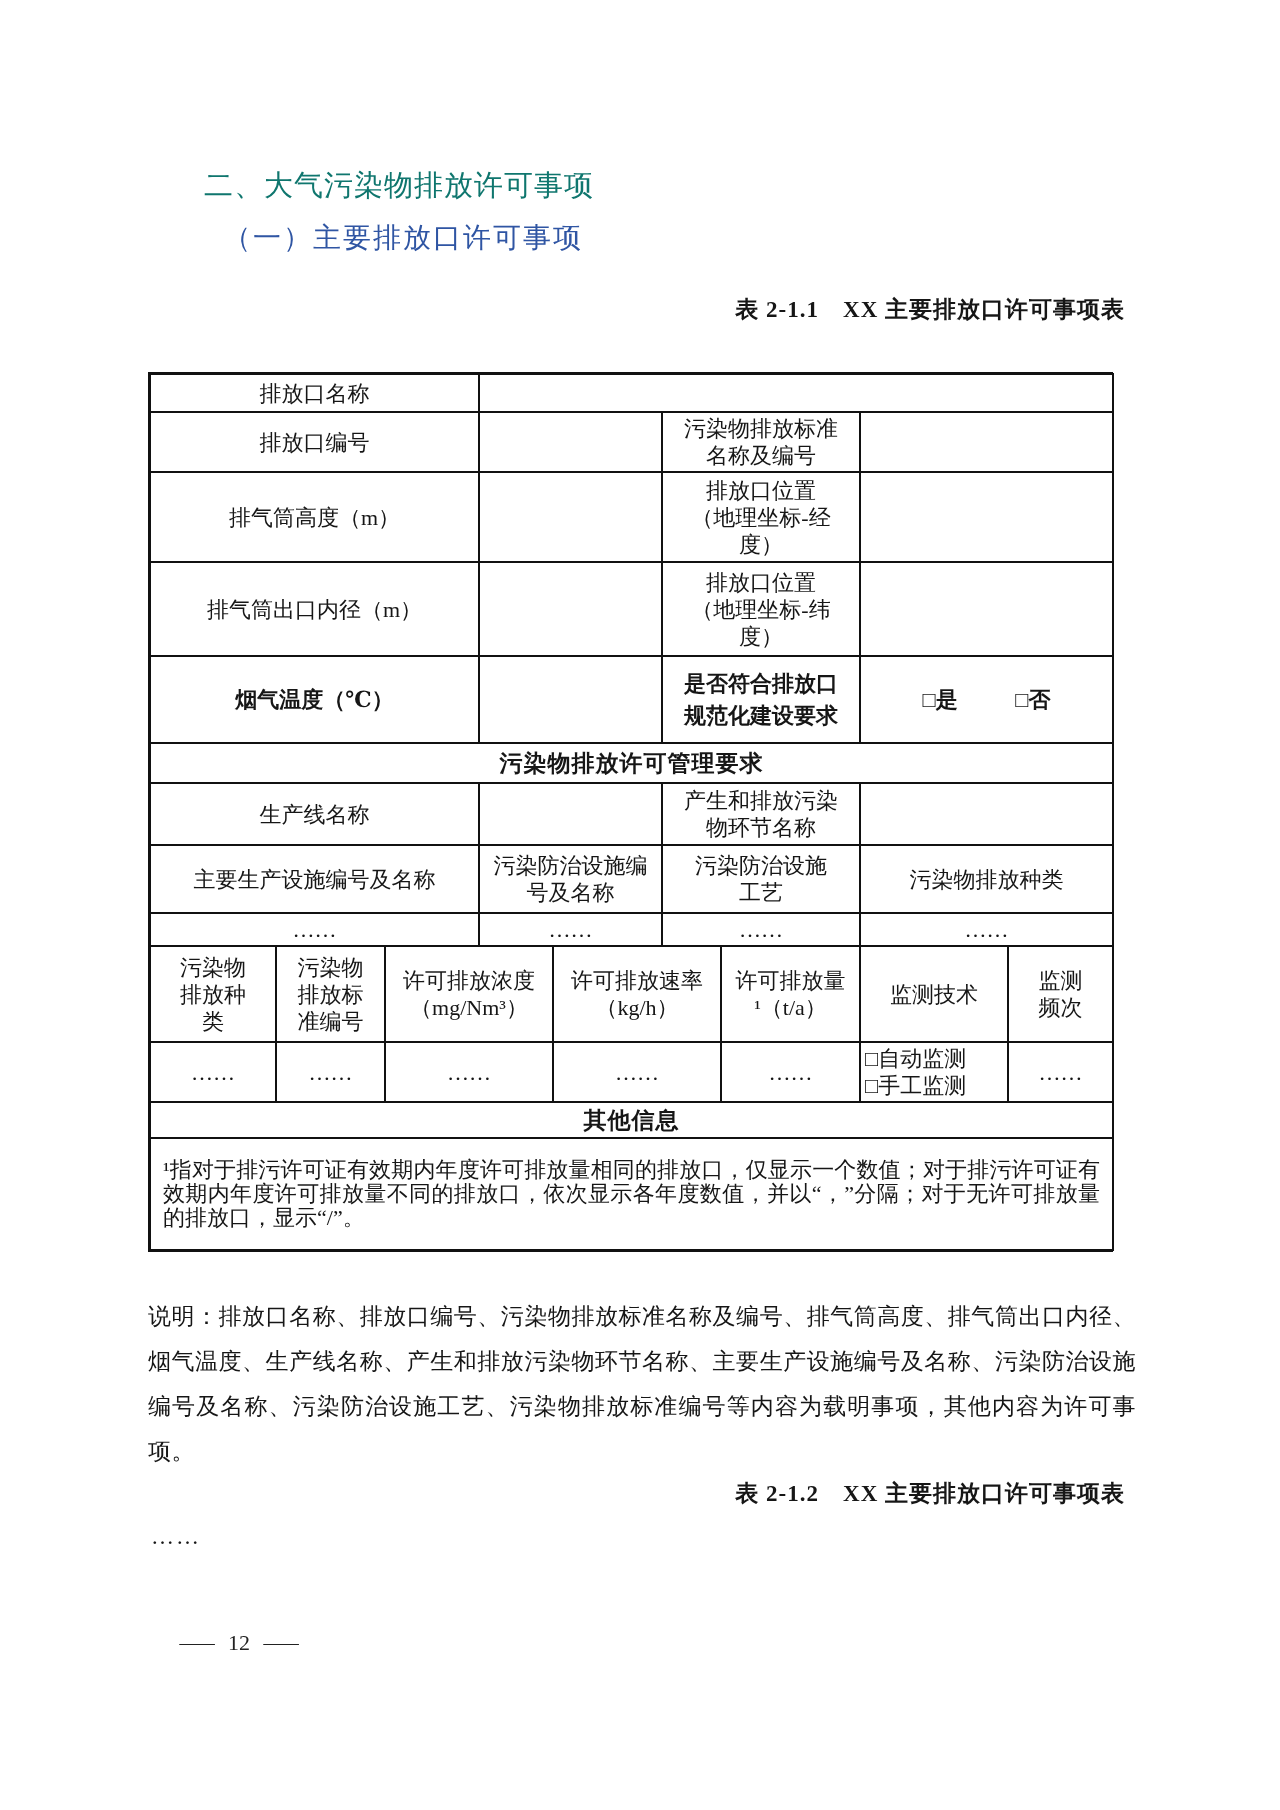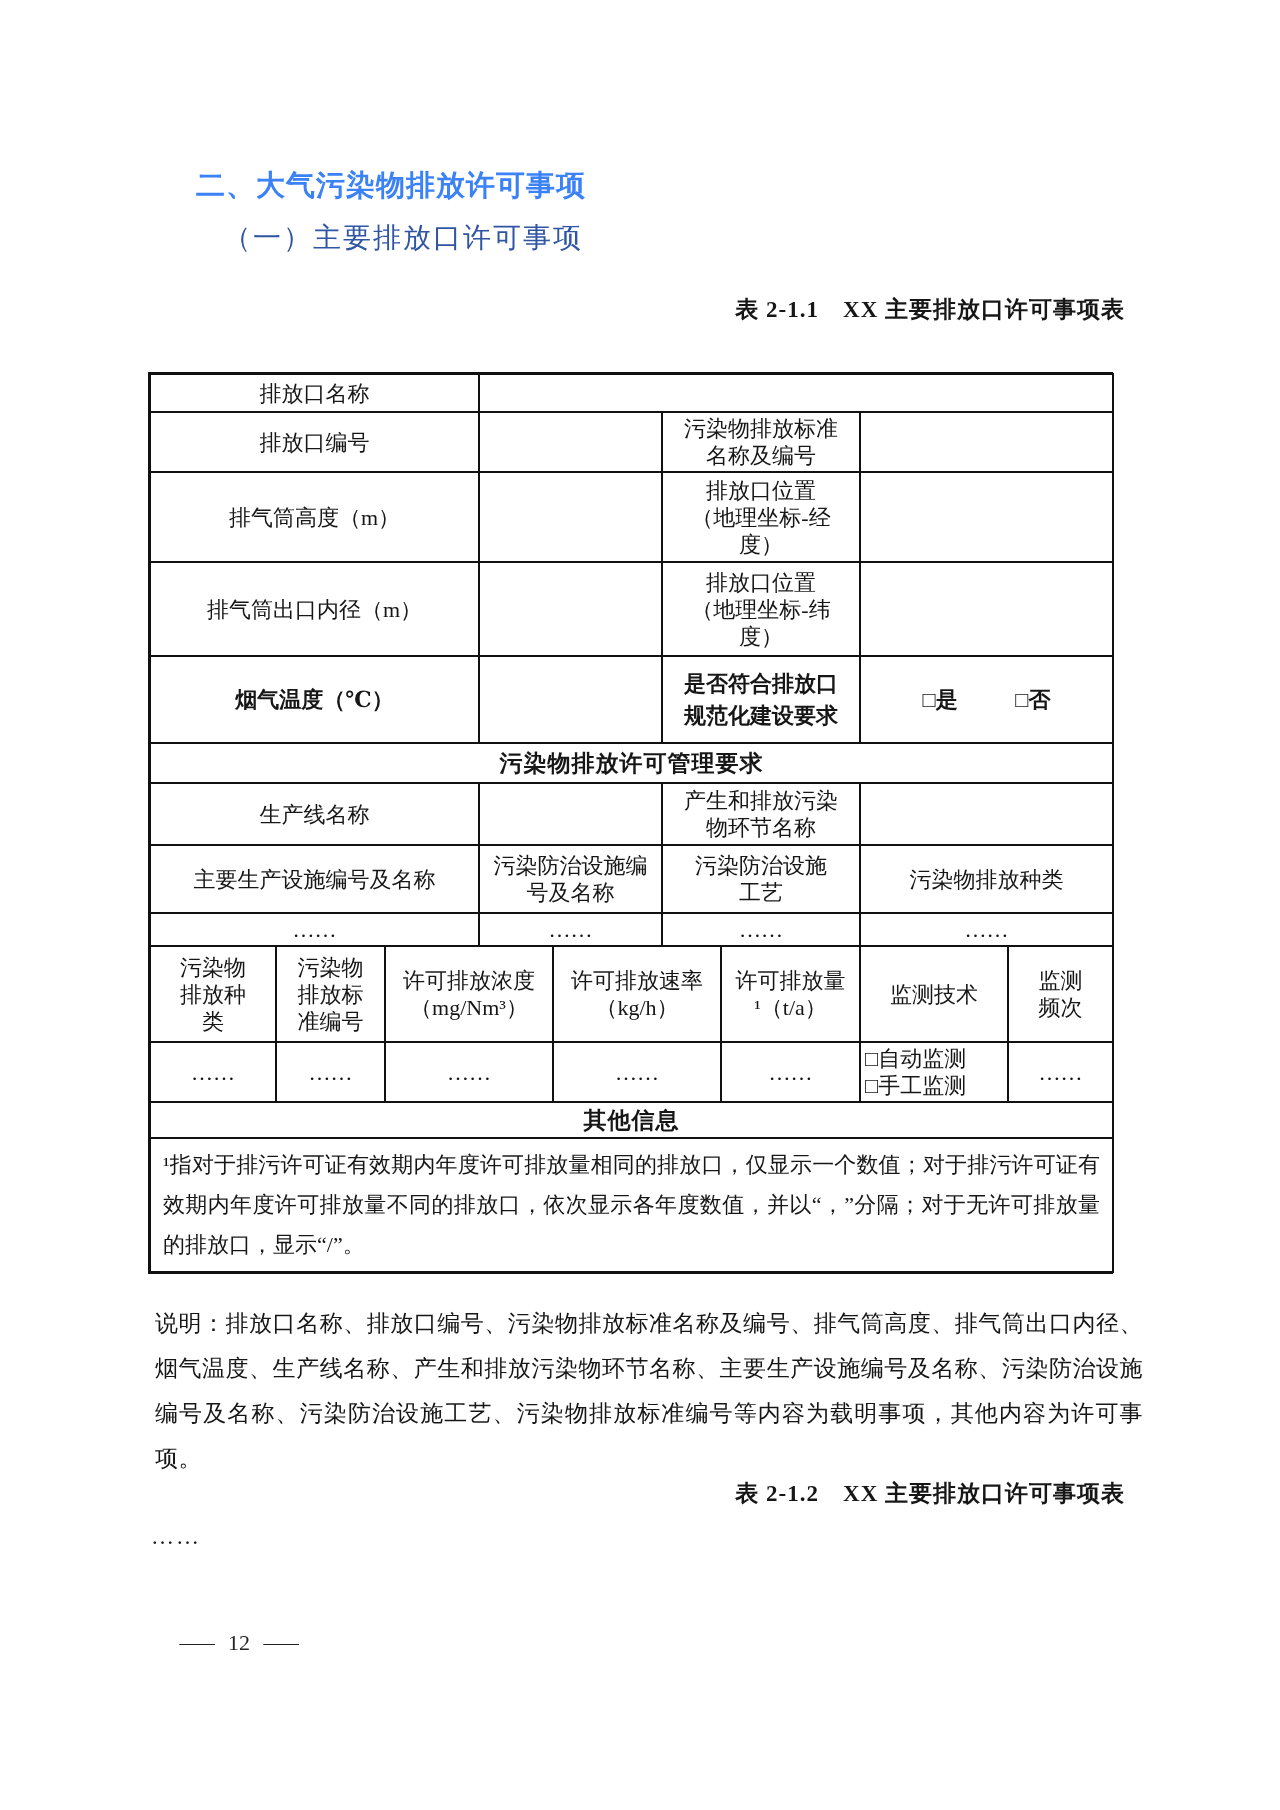--- a/index.html
+++ b/index.html
@@ -7,24 +7,24 @@
   .page {
     position: relative;
     width: 1280px;
     height: 1810px;
     background: #ffffff;
     font-family: "Liberation Serif", "DejaVu Serif", serif;
     color: #161616;
     overflow: hidden;
   }
   .h1 {
-    position: absolute; left: 196px; top: 166px;
+    position: absolute; left: 204px; top: 166px;
     font-family: "Liberation Sans", "DejaVu Sans", sans-serif;
-    font-size: 29px; font-weight: 700; letter-spacing: 1px;
-    color: #3b82f6; margin: 0;
+    font-size: 29px; font-weight: 400; letter-spacing: 1px;
+    color: #0f766e; margin: 0;
   }
   .h2 {
     position: absolute; left: 223px; top: 219px;
     font-size: 28px; font-weight: 400; letter-spacing: 2px;
     color: #2f55a3; margin: 0;
   }
   .tbl-caption {
     position: absolute; left: 160px; width: 965px;
     text-align: right; font-size: 23px; font-weight: 700;
     letter-spacing: 1px;
@@ -64,37 +64,37 @@
   tr.h36 > td { height: 36px; }
   tr.h80 > td { height: 80px; }
   tr.h112 > td { height: 112px; }
 
   td.section-hd { font-weight: 700; font-size: 23px; letter-spacing: 1px; }
   td.compliance { line-height: 32px; }
   td.longtext {
     text-align: justify; padding: 6px 12px;
     line-height: 38px; white-space: normal;
   }
-  td.footnote { line-height: 40px; }
+  td.footnote { line-height: 24px; }
   td.monitor-opts { text-align: left; }
   .yn { display: flex; justify-content: space-evenly; align-items: center; }
 
   
   col.ua { width: 329px; } col.ub { width: 183px; }
   col.uc { width: 198px; } col.ud { width: 253px; }
   
   col.l1 { width: 126px; } col.l2 { width: 109px; }
   col.l3 { width: 168px; } col.l4 { width: 168px; }
   col.l5 { width: 139px; } col.l6 { width: 148px; }
   col.l7 { width: 105px; }
 
   .notes {
     position: absolute; left: 148px; top: 1294px; width: 988px;
     font-size: 23px; line-height: 45px;
-    text-align: justify; margin: 7px; letter-spacing: 0.5px;
+    text-align: justify; margin: 0; letter-spacing: 0.5px;
   }
   .trailing-ellipsis {
     position: absolute; left: 151px; top: 1524px;
     font-size: 23px; letter-spacing: 2px;
   }
   .footer {
     position: absolute; left: 186px; top: 1630px;
     font-size: 22px; display: flex; gap: 20px; align-items: center;
     color: #222;
   }

